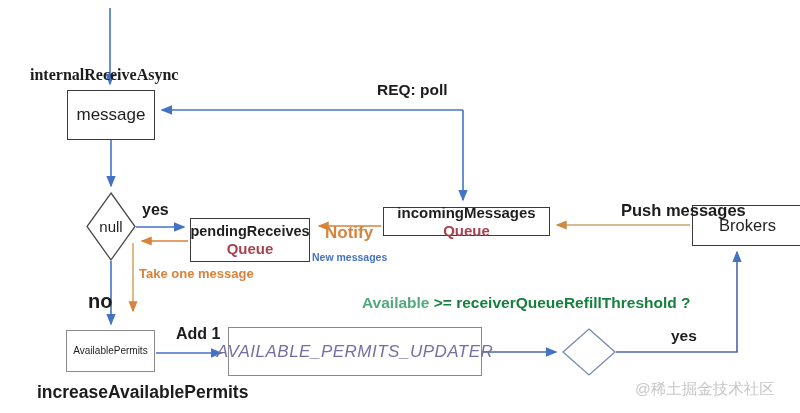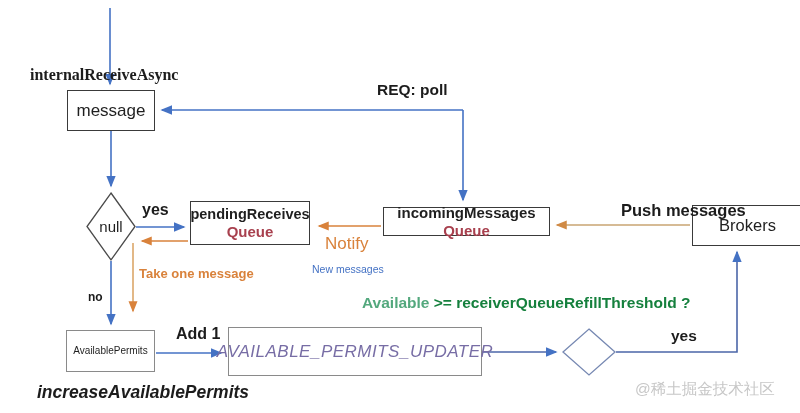--- a/index.html
+++ b/index.html
@@ -58,25 +58,25 @@
 
     <path d="M188,241 H142" stroke="#d9823b" stroke-width="1.5" fill="none" marker-end="url(#arr-orange)"></path>
     <path d="M133,243 V311" stroke="#d9a15f" stroke-width="1.5" fill="none" marker-end="url(#arr-orange)"></path>
     <path d="M381,226 H319" stroke="#d9823b" stroke-width="1.5" fill="none" marker-end="url(#arr-orange)"></path>
     <path d="M690,225 H557" stroke="#c9a572" stroke-width="1.5" fill="none" marker-end="url(#arr-orange2)"></path>
 
     <polygon points="111,193 135,226.5 111,260 87,226.5" fill="#ffffff" stroke="#4a4a4a" stroke-width="1.3"></polygon>
     <polygon points="589,329 615,352 589,375 563,352" fill="#ffffff" stroke="#7688b2" stroke-width="1.3"></polygon>
   </svg>
 
-  <div class="node black-border" style="left:67px; top:90px; width:88px; height:41px; font-size:17px;">
+  <div class="node black-border" style="left:67px; top:90px; width:88px; height:50px; font-size:17px;">
     <span>message</span>
   </div>
 
-  <div class="node black-border" style="left:190px; top:201px; width:120px; height:44px;">
+  <div class="node black-border" style="left:190px; top:218px; width:120px; height:44px;">
     <span class="w600" style="font-size:14.5px;">pendingReceives</span>
     <span class="queue-sub">Queue</span>
   </div>
 
   <div class="node black-border" style="left:383px; top:207px; width:167px; height:29px;">
     <span class="w600" style="font-size:15px;">incomingMessages</span>
     <span class="queue-sub">Queue</span>
   </div>
 
   <div class="node black-border" style="left:692px; top:205px; width:111px; height:41px; font-size:16.5px;">
@@ -93,36 +93,36 @@
 
   <div class="diamond-label" style="left:93px; top:218px; width:36px; text-align:center; font-size:15px;">null</div>
 
   <div class="lbl w600" style="left:30px; top:66px; font-size:16px;font-family:Liberation Serif, serif;">internalReceiveAsync</div>
 
   <div class="lbl w600" style="left:377px; top:81px; font-size:15.5px;">REQ: poll</div>
 
 
   <div class="lbl w600" style="left:142px; top:201px; font-size:16px;">yes</div>
 
-  <div class="lbl w600 orange" style="left:325px; top:234px; font-size:17px; font-weight:400;">Notify</div>
+  <div class="lbl w600 orange" style="left:325px; top:223px; font-size:17px; font-weight:700;">Notify</div>
 
-  <div class="lbl blue-small" style="left:312px; top:251px; font-size:10.5px; font-weight:400;margin-top:12px;">New messages</div>
+  <div class="lbl blue-small" style="left:312px; top:251px; font-size:10.5px; font-weight:700;">New messages</div>
 
   <div class="lbl w600 orange" style="left:139px; top:266px; font-size:13px;">Take one message</div>
 
   <div class="lbl w600" style="left:573px; top:201px; font-size:16.5px;margin-left:48px;">Push messages</div>
 
-  <div class="lbl w600" style="left:88px; top:290px; font-size:12px;">no</div>
+  <div class="lbl w600" style="left:88px; top:290px; font-size:20px;">no</div>
 
   <div class="lbl w600" style="left:176px; top:325px; font-size:16px;">Add 1</div>
 
   <div class="lbl" style="left:362px; top:294px; font-size:15.5px; font-weight:700;">
     <span class="green">Available</span>
     <span class="dark-red">&gt;= receiverQueueRefillThreshold ?</span>
   </div>
 
   <div class="lbl w600" style="left:671px; top:327px; font-size:15.5px;">yes</div>
 
-  <div class="lbl w600" style="left:37px; top:382px; font-size:17.5px;font-style:italic;">increaseAvailablePermits</div>
+  <div class="lbl w600" style="left:37px; top:382px; font-size:17.5px;">increaseAvailablePermits</div>
 
   <div class="lbl watermark" style="left:635px; top:379px; font-size:15.5px;">@稀土掘金技术社区</div>
 
 </div>
 
 </body></html>

